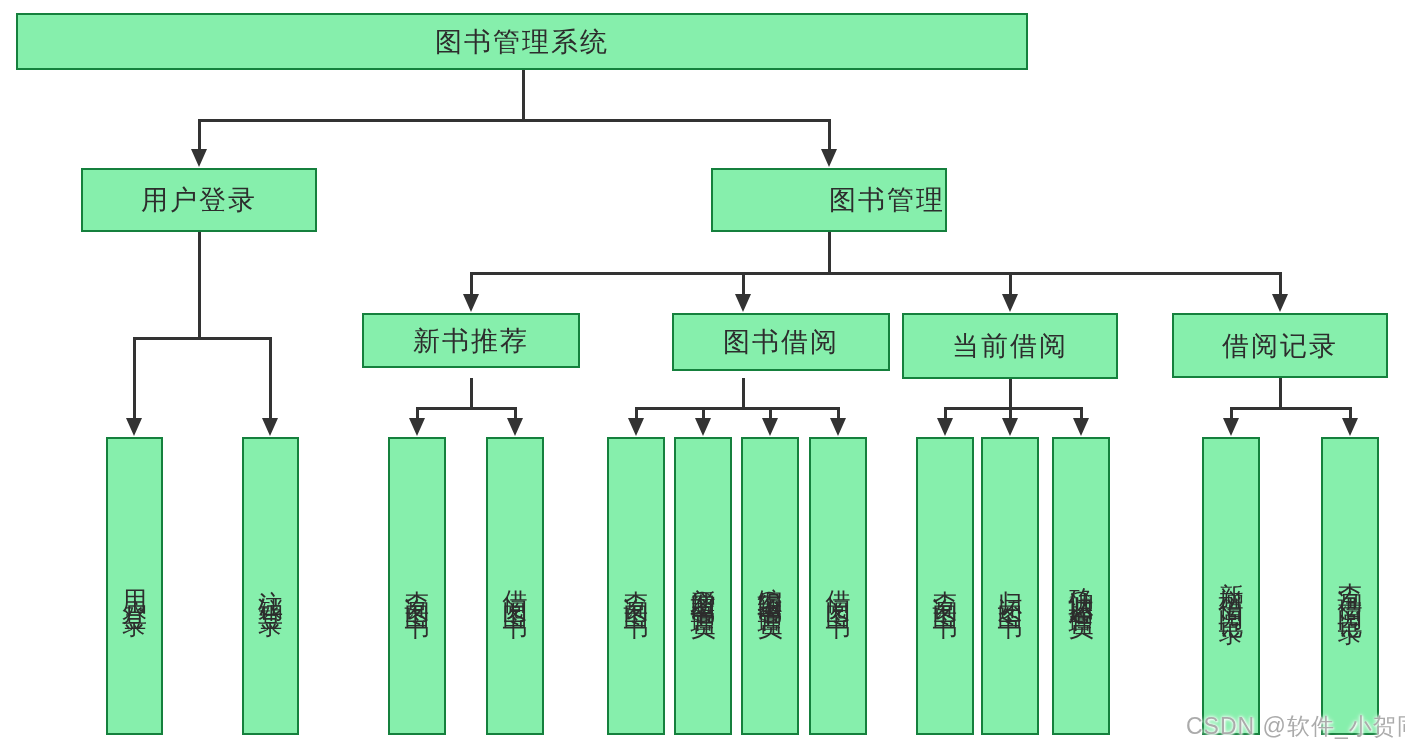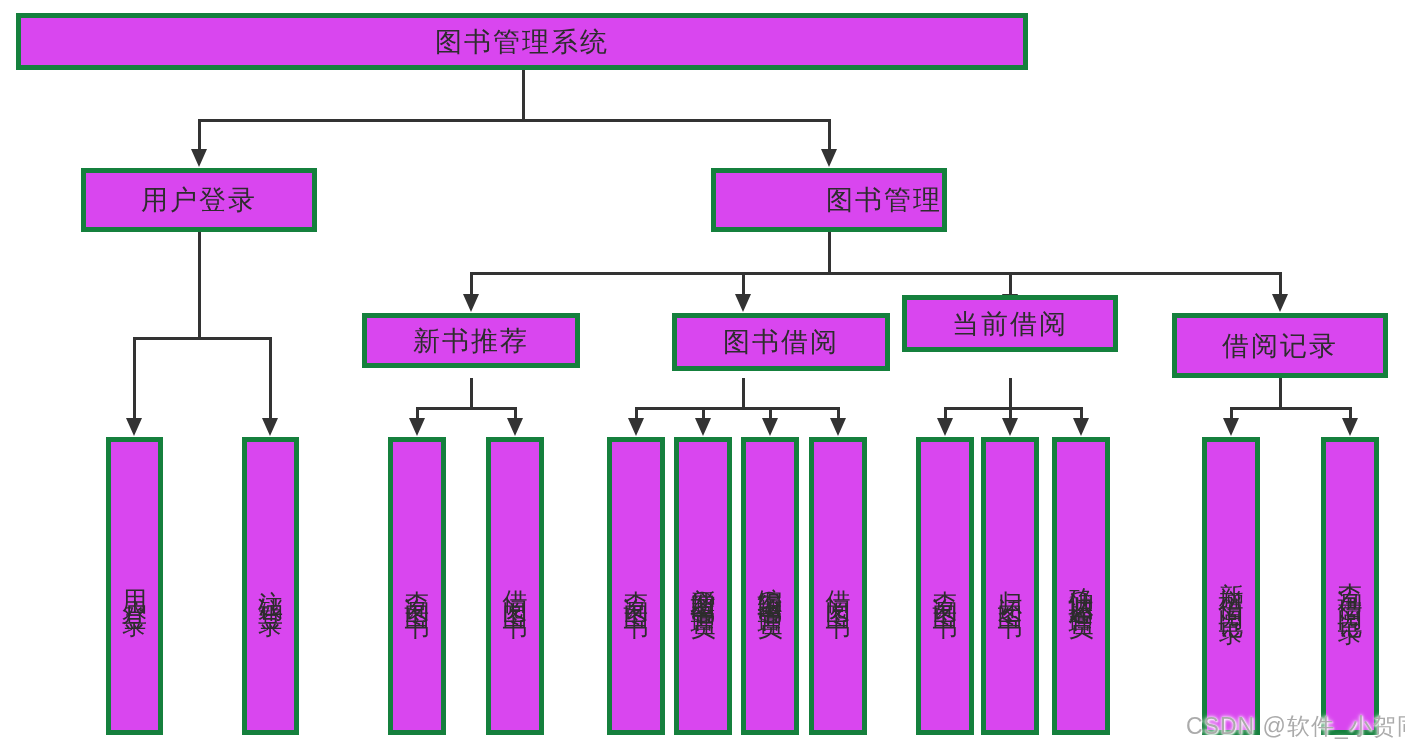--- a/index.html
+++ b/index.html
@@ -11,22 +11,22 @@
     font-family:"Liberation Sans", sans-serif;
     color:#2d2d2d;
   }
   .connector-layer{position:absolute;left:0;top:0;pointer-events:none;}
   .edge{stroke:#333333;stroke-width:3;fill:none;}
   .edge.ortho{shape-rendering:crispEdges;}
   .arrowhead{fill:#333333;stroke:none;}
   .box{
     position:absolute;
     box-sizing:border-box;
-    border:5px solid #15803d;
-    background:#d946ef;
+    border:2px solid #15803d;
+    background:#86efac;
     display:flex;
     align-items:center;
     justify-content:center;
     color:#2d2d2d;
   }
   .hbox{
     font-size:27px;
     letter-spacing:2px;
     white-space:nowrap;
   }
@@ -86,21 +86,21 @@
   <div class="box hbox" style="left:711px;top:168px;width:236px;height:64px;justify-content:flex-end;">
     <span>图书管理</span>
   </div>
 
   <div class="box hbox" style="left:362px;top:313px;width:218px;height:55px;">
     <span>新书推荐</span>
   </div>
   <div class="box hbox" style="left:634px;top:313px;width:218px;height:58px;margin-left:38px;">
     <span>图书借阅</span>
   </div>
-  <div class="box hbox" style="left:902px;top:295px;width:216px;height:57px;">
+  <div class="box hbox" style="left:902px;top:313px;width:216px;height:66px;">
     <span>当前借阅</span>
   </div>
   <div class="box hbox" style="left:1172px;top:313px;width:216px;height:65px;">
     <span>借阅记录</span>
   </div>
 
   <div class="box vbox" style="left:106px;top:437px;width:57px;height:298px;">
     <span>用户登录</span>
   </div>
   <div class="box vbox" style="left:242px;top:437px;width:57px;height:298px;">

